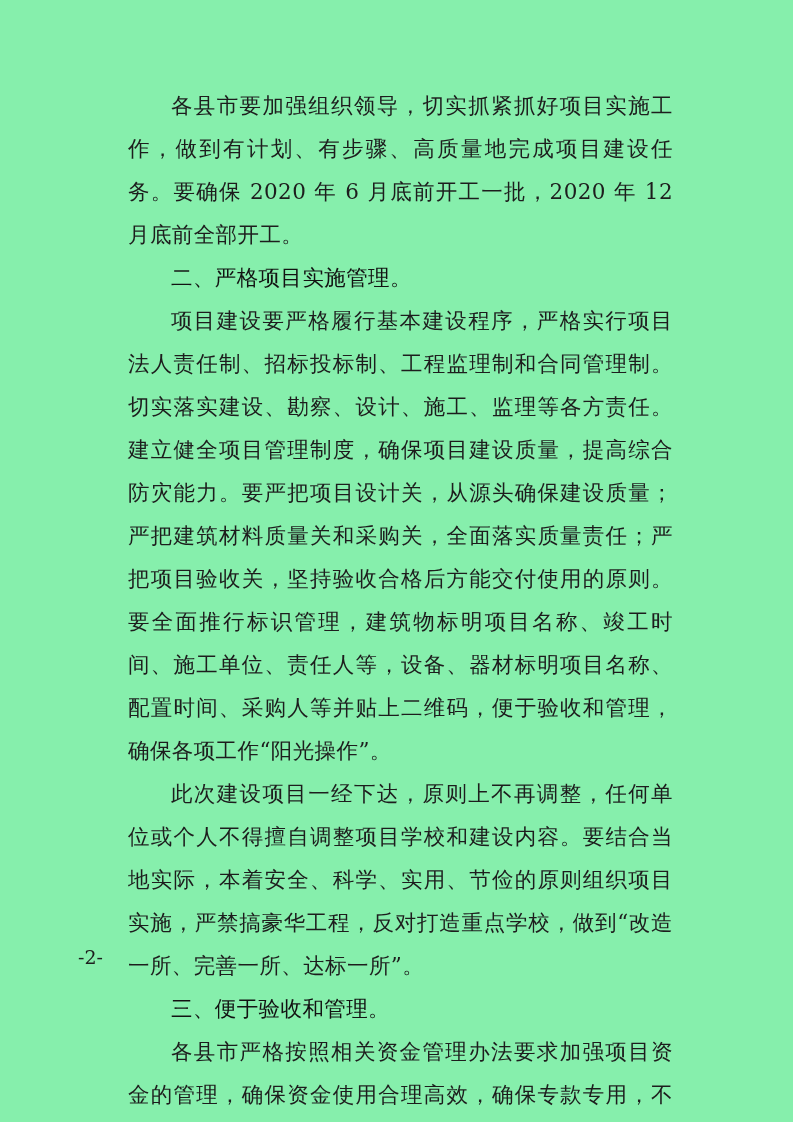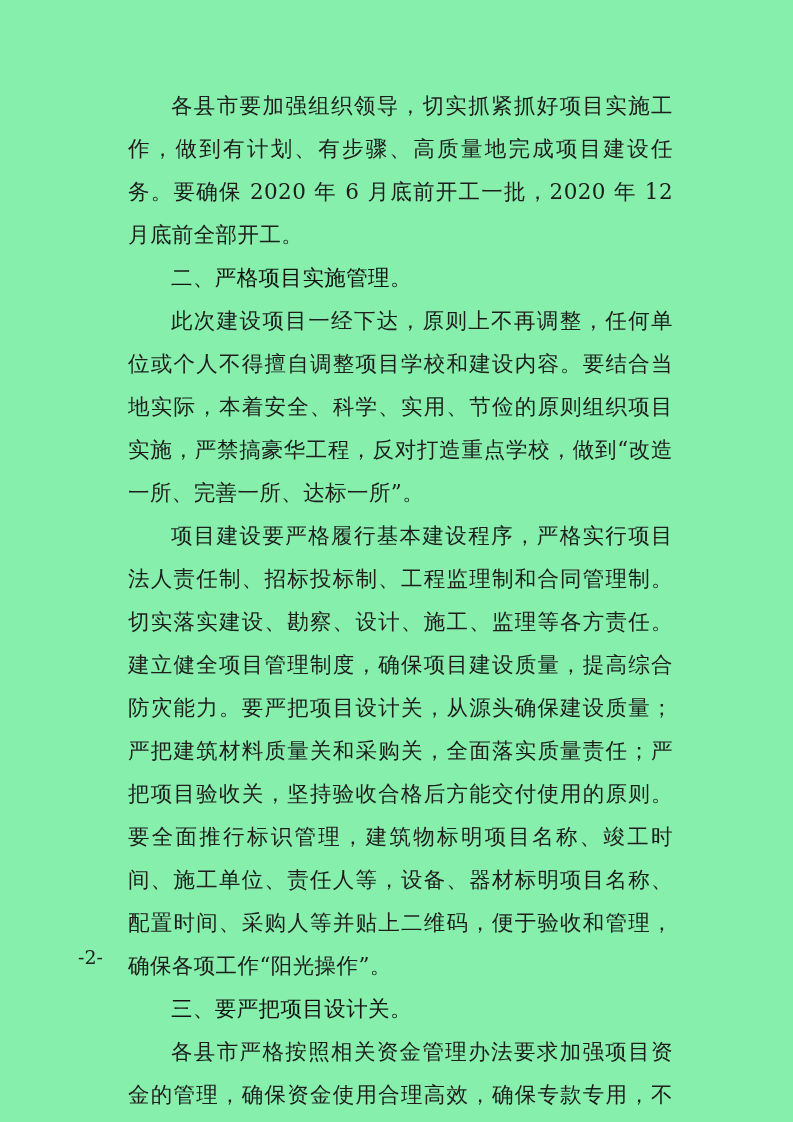--- a/index.html
+++ b/index.html
@@ -56,24 +56,24 @@
 </head>
 <body>
 
 <div class="page">
   <div class="content">
 
     <p class="para indent">各县市要加强组织领导，切实抓紧抓好项目实施工作，做到有计划、有步骤、高质量地完成项目建设任务。要确保 2020 年 6 月底前开工一批，2020 年 12 月底前全部开工。</p>
 
     <p class="heading">二、严格项目实施管理。</p>
 
+    <p class="para indent">项目建设要严格履行基本建设程序，严格实行项目法人责任制、招标投标制、工程监理制和合同管理制。切实落实建设、勘察、设计、施工、监理等各方责任。建立健全项目管理制度，确保项目建设质量，提高综合防灾能力。要严把项目设计关，从源头确保建设质量；严把建筑材料质量关和采购关，全面落实质量责任；严把项目验收关，坚持验收合格后方能交付使用的原则。要全面推行标识管理，建筑物标明项目名称、竣工时间、施工单位、责任人等，设备、器材标明项目名称、配置时间、采购人等并贴上二维码，便于验收和管理，确保各项工作“阳光操作”。</p>
+
     <p class="para indent">此次建设项目一经下达，原则上不再调整，任何单位或个人不得擅自调整项目学校和建设内容。要结合当地实际，本着安全、科学、实用、节俭的原则组织项目实施，严禁搞豪华工程，反对打造重点学校，做到“改造一所、完善一所、达标一所”。</p>
 
-    <p class="para indent">项目建设要严格履行基本建设程序，严格实行项目法人责任制、招标投标制、工程监理制和合同管理制。切实落实建设、勘察、设计、施工、监理等各方责任。建立健全项目管理制度，确保项目建设质量，提高综合防灾能力。要严把项目设计关，从源头确保建设质量；严把建筑材料质量关和采购关，全面落实质量责任；严把项目验收关，坚持验收合格后方能交付使用的原则。要全面推行标识管理，建筑物标明项目名称、竣工时间、施工单位、责任人等，设备、器材标明项目名称、配置时间、采购人等并贴上二维码，便于验收和管理，确保各项工作“阳光操作”。</p>
-
-    <p class="heading">三、要严把项目设计关。</p>
+    <p class="heading">三、便于验收和管理。</p>
 
     <p class="para indent">各县市严格按照相关资金管理办法要求加强项目资金的管理，确保资金使用合理高效，确保专款专用，不断提高资金使</p>
 
   </div>
 
   <div class="pagenum">-2-</div>
 </div>
 
 </body></html>

